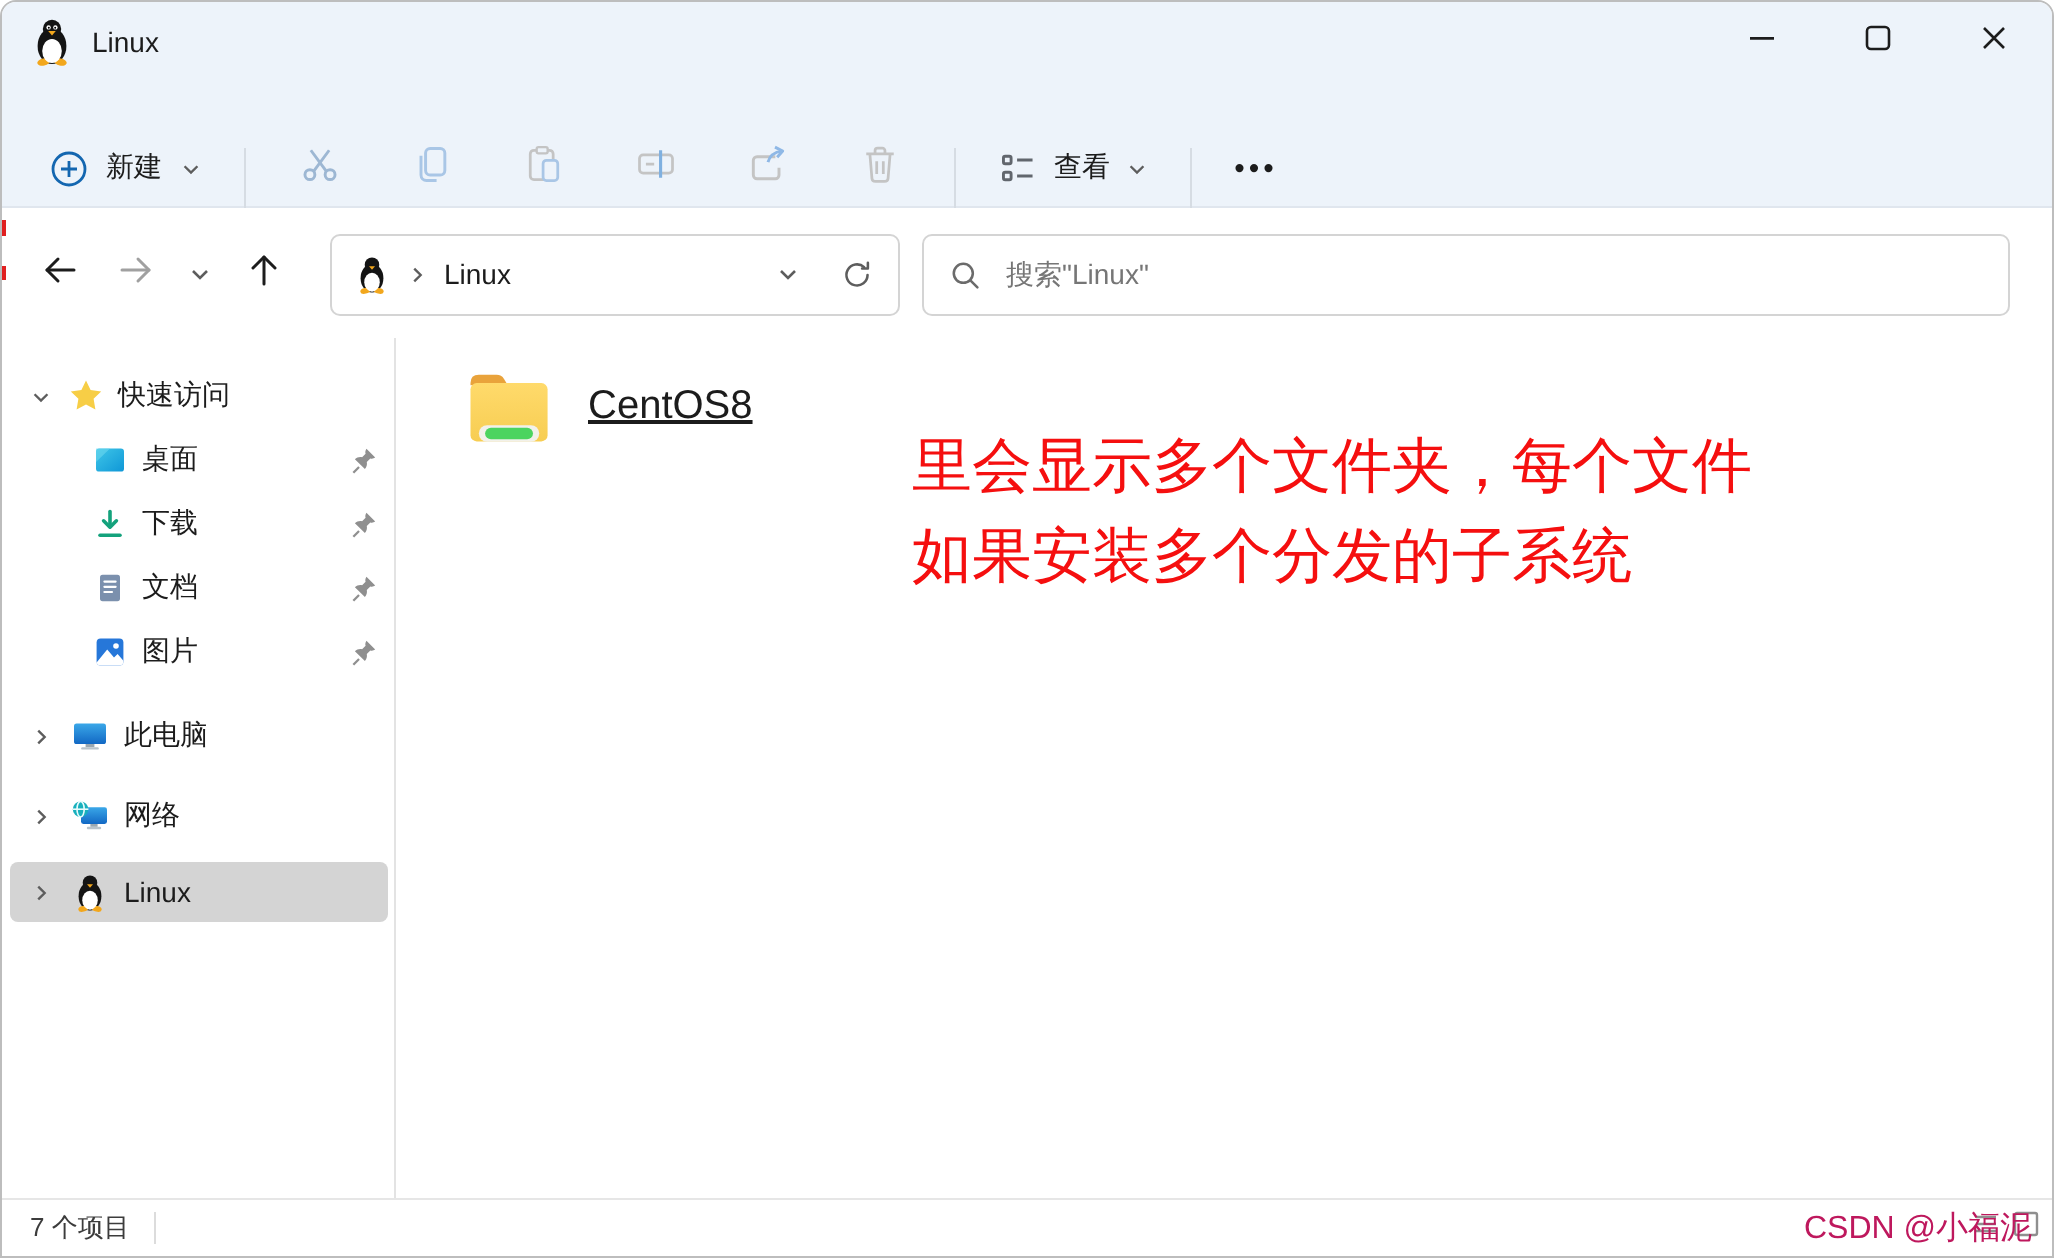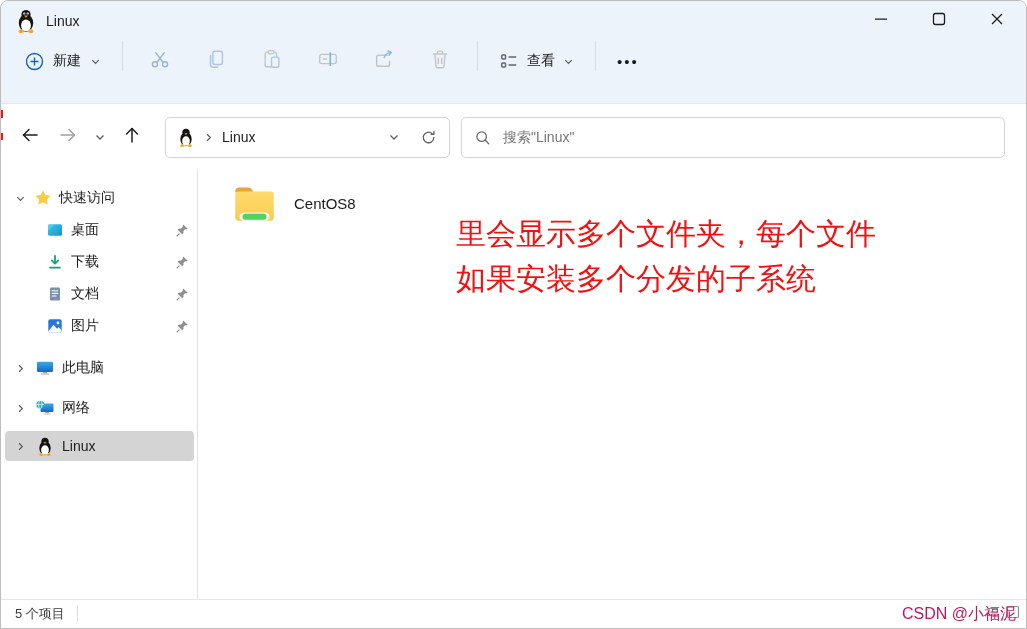--- a/index.html
+++ b/index.html
@@ -11,21 +11,21 @@
   
   .chrome { position:absolute; top:0; left:0; right:0; height:103px;
             background:#edf3fa; border-bottom:1px solid #e0e6ee; }
   .titlebar { position:absolute; top:0; left:0; right:0; height:40px;
               display:flex; align-items:center; padding-left:15px; }
   .titlebar .app-title { margin-left:10px; font-size:14px; }
   .win-controls { position:absolute; right:0; top:0; height:40px; display:flex; }
   .win-btn { width:58px; height:40px; display:flex; align-items:center; justify-content:center; color:#1c1c1c; }
 
   .toolbar { position:absolute; top:40px; left:0; right:10px; height:63px;
-             display:flex; align-items:flex-start; padding:0 12px; }
+             display:flex; align-items:flex-end; padding:0 12px; }
   .tb-new { display:flex; align-items:center; gap:9px; height:40px; padding:0 12px; border-radius:5px; }
   .tb-new .lbl { font-size:14px; }
   .tb-sep { width:1px; height:30px; background:#d6dce3; margin:0 9px; }
   .tb-ic { width:56px; height:40px; display:flex; align-items:center; justify-content:center; }
   .tb-group { display:flex; align-items:center; gap:8px; height:40px; padding:0 12px; }
   .tb-group .lbl { font-size:14px; }
   .tb-more { width:46px; height:40px; display:flex; align-items:center; justify-content:center;
              font-size:15px; letter-spacing:2px; color:#1c1c1c; }
 
   
@@ -49,21 +49,21 @@
   .side-row { position:absolute; left:0; width:197px; height:30px; display:flex; align-items:center; font-size:14px; }
   .side-row .twisty { position:absolute; left:14px; width:12px; color:#5d5d5d; display:flex; }
   .side-row .ric { position:absolute; display:flex; }
   .side-row .rlbl { position:absolute; }
   .side-row .pin { position:absolute; right:9px; display:flex; }
   .side-sel { position:absolute; left:4px; right:4px; top:0; bottom:0; background:#d4d4d4; border-radius:4px; z-index:0; }
   .side-row > * { z-index:1; }
 
   .main { position:absolute; left:198px; top:0; right:0; bottom:0; }
   .folder-tile { position:absolute; left:30px; top:9px; display:flex; align-items:center; }
-  .folder-name { margin-left:15px; font-size:15px; }
+  .folder-name { margin-left:15px; font-size:20px;text-decoration:underline; }
   .annotation { position:absolute; left:257px; top:42px; font-size:30px; line-height:45px;
                 color:#f50f0f; white-space:nowrap; }
 
   
   .statusbar { position:absolute; left:0; right:0; bottom:0; height:29px; background:#fff;
                border-top:1px solid #e6e6e6; display:flex; align-items:center; }
   .status-count { font-size:13px; color:#3c3c3c; margin-left:14px; }
   .status-div { width:1px; height:16px; background:#dcdcdc; margin-left:12px; }
   .status-views { position:absolute; right:5px; top:4px; display:flex; gap:4px; color:#8f8f8f; }
   .watermark { position:absolute; right:10px; top:4px; font-size:16px; color:#be185d; }
@@ -483,21 +483,21 @@
       </div>
 
       <div class="annotation">
         <div>里会显示多个文件夹，每个文件</div>
         <div>如果安装多个分发的子系统</div>
       </div>
     </div>
   </div>
 
   <div class="statusbar">
-    <span class="status-count">5 个项目</span>
+    <span class="status-count">7 个项目</span>
     <span class="status-div"></span>
     <span class="status-views">
       <svg width="16" height="16" viewBox="0 0 16 16" fill="none" stroke="currentColor" stroke-width="1.2">
         <path d="M3 4.5 h10 M3 8 h10 M3 11.5 h10"></path>
       </svg>
       <svg width="16" height="16" viewBox="0 0 16 16" fill="none" stroke="currentColor" stroke-width="1.2">
         <rect x="2.5" y="2.5" width="11" height="11" rx="1"></rect>
       </svg>
     </span>
     <span class="watermark">CSDN @小福泥</span>

